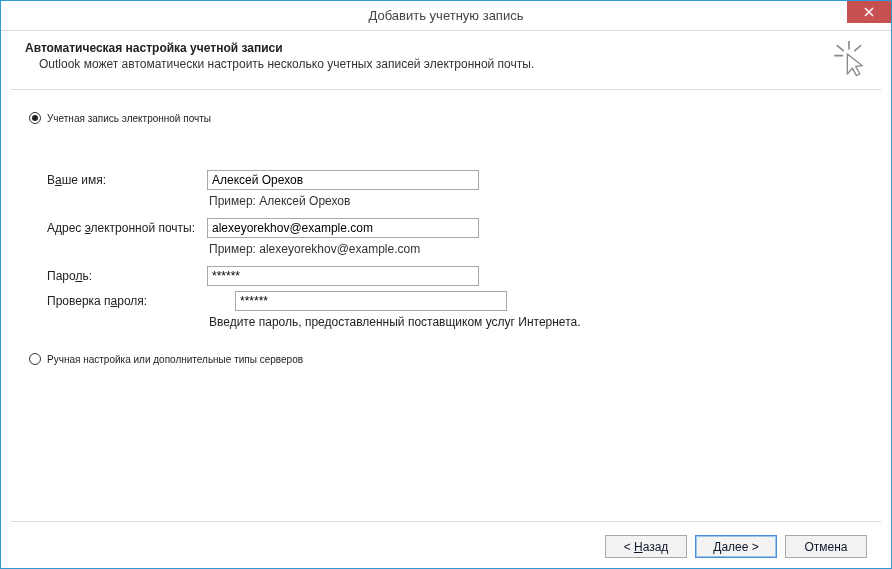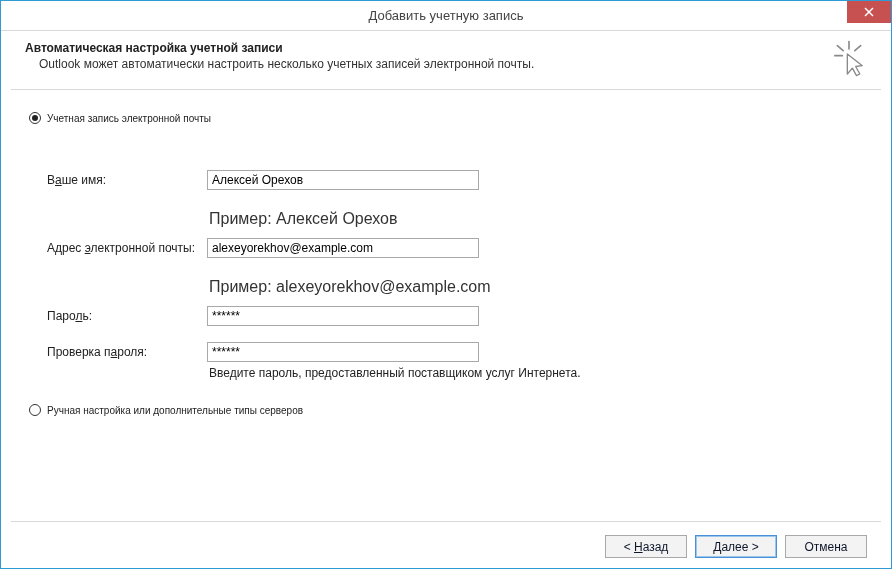--- a/index.html
+++ b/index.html
@@ -139,23 +139,22 @@
     padding: 1px 4px;
     background: #fff;
   }
   .example-row {
     display: flex;
     margin-bottom: 10px;
   }
   .example-row .spacer { width: 160px; }
   .example-text {
     color: #333;
-    font-size: 16px;
+    font-size: 12px;
     padding-left: 2px;
-    margin-top: 16px;
   }
   .hint-row {
     display: flex;
     margin-top: 3px;
   }
   .hint-row .spacer { width: 160px; }
   .hint-text {
     color: #222;
     font-size: 12px;
     padding-left: 2px;
@@ -240,21 +239,21 @@
         </div>
         <div class="example-row">
           <span class="spacer"></span>
           <span class="example-text">Пример: alexeyorekhov@example.com</span>
         </div>
 
         <div class="field-row">
           <span class="field-label"><span>Паро</span><span class="underline">л</span><span>ь:</span></span>
           <input type="text" class="text-input" value="******" style="">
         </div>
-        <div class="field-row" style="margin-top:16px;">
+        <div class="field-row" style="margin-top:5px;gap:28px;">
           <span class="field-label"><span>Проверка п</span><span class="underline">а</span><span>роля:</span></span>
           <input type="text" class="text-input" value="******" style="">
         </div>
         <div class="hint-row">
           <span class="spacer"></span>
           <span class="hint-text">Введите пароль, предоставленный поставщиком услуг Интернета.</span>
         </div>
 
       </div>
 

